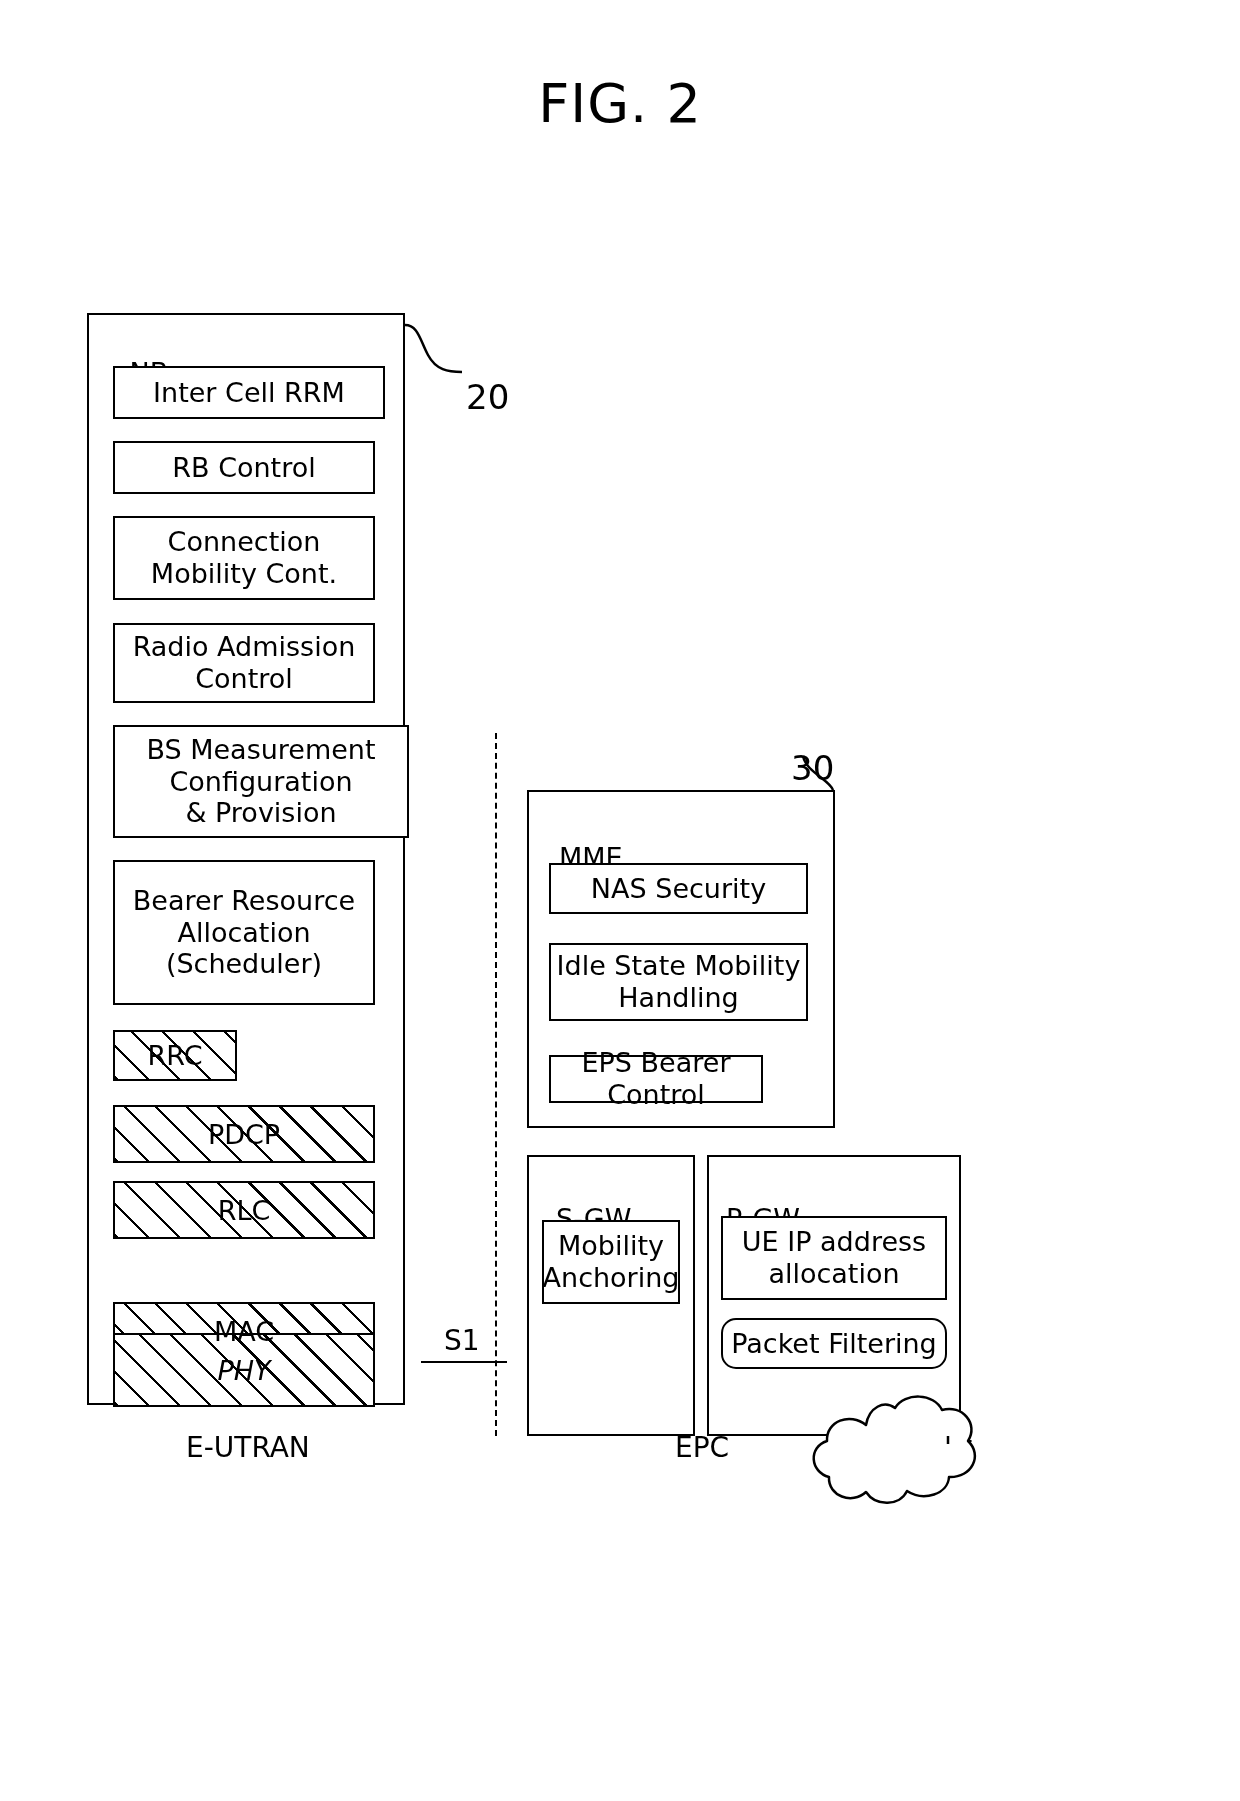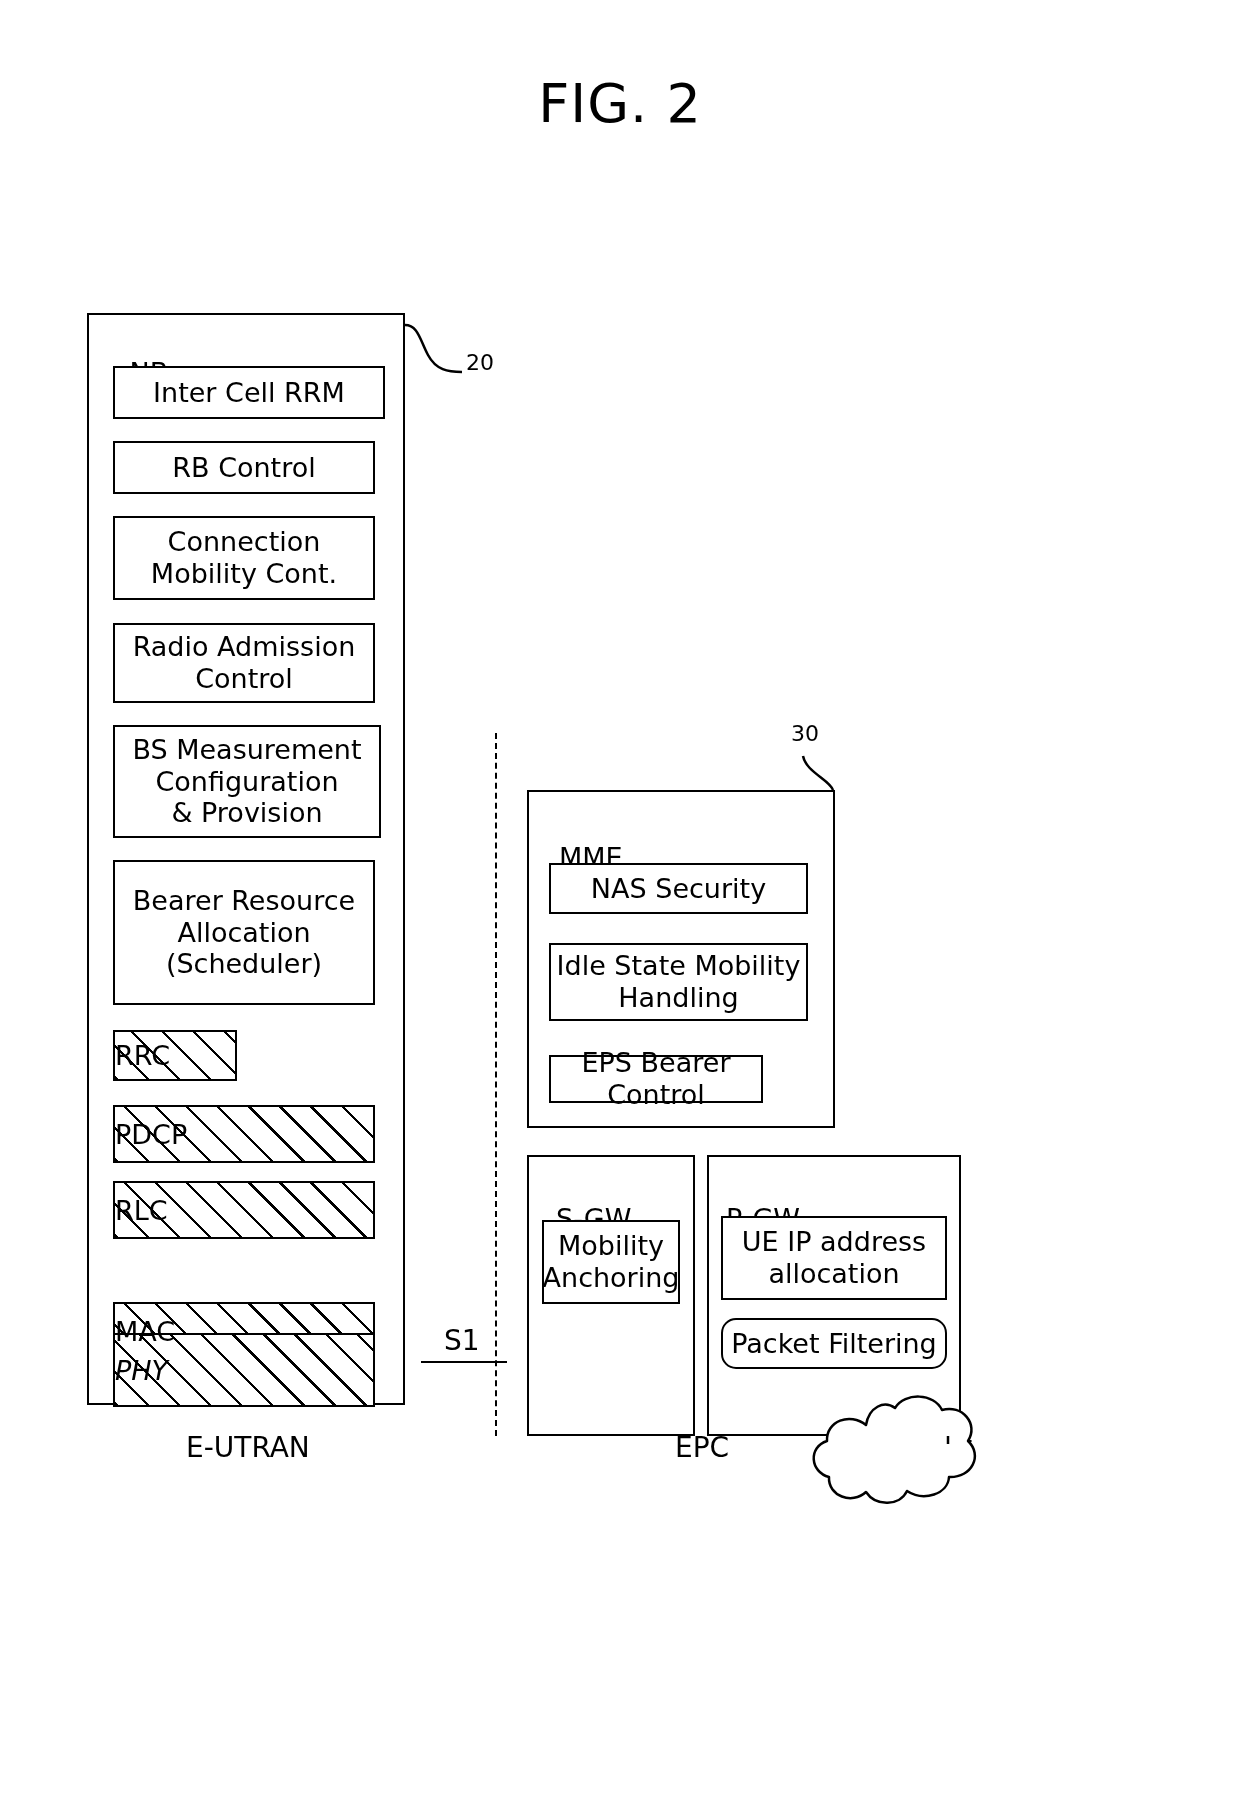--- a/index.html
+++ b/index.html
@@ -22,31 +22,31 @@
   .inner{
     position:absolute;border:2.5px solid #000;box-sizing:border-box;background:#fff;
     display:flex;align-items:center;justify-content:center;text-align:center;
     font-size:27px;line-height:1.18;padding:0 4px;
   }
   .grp-label{
     position:absolute;font-size:27px;line-height:1;white-space:nowrap;margin-top:32px;
   }
   .hatch{
     position:absolute;border:2.5px solid #000;box-sizing:border-box;
-    display:flex;align-items:center;
+    display:flex;align-items:center;justify-content:center;
     font-size:27px;line-height:1;overflow:hidden;
     background-image:repeating-linear-gradient(
         45deg,
         #000 0px, #000 2.4px,
         #ffffff 2.4px, #ffffff 22px);
   }
   .hatch span{position:relative;z-index:2;}
 
   
-  .ref-num{position:absolute;font-size:22px;line-height:1;}
+  .ref-num{position:absolute;font-size:34px;line-height:1;margin-top:28px;}
   .foot-label{position:absolute;font-size:28px;line-height:1;white-space:nowrap;}
   .s1-label{position:absolute;font-size:28px;line-height:1;}
 
   
   .vline-dashed{
     position:absolute;width:0;border-left:2.5px dashed #000;
   }
   .hline{position:absolute;height:0;border-top:2.5px solid #000;}
 
   svg.overlay{position:absolute;left:0;top:0;width:1240px;height:1801px;pointer-events:none;}
@@ -79,21 +79,21 @@
   <div class="inner" style="left:113px;top:516px;width:262px;height:84px;white-space:pre-line;">
     <span>Connection
 Mobility Cont.</span>
   </div>
 
   <div class="inner" style="left:113px;top:623px;width:262px;height:80px;white-space:pre-line;">
     <span>Radio Admission
 Control</span>
   </div>
 
-  <div class="inner" style="left:113px;top:725px;width:268px;height:113px;white-space:pre-line;">
+  <div class="inner" style="left:113px;top:725px;width:296px;height:113px;white-space:pre-line;">
     <span>BS Measurement
 Configuration
 &amp; Provision</span>
   </div>
 
   <div class="inner" style="left:113px;top:860px;width:262px;height:145px;white-space:pre-line;">
     <span>Bearer Resource
 Allocation
 (Scheduler)</span>
   </div>

